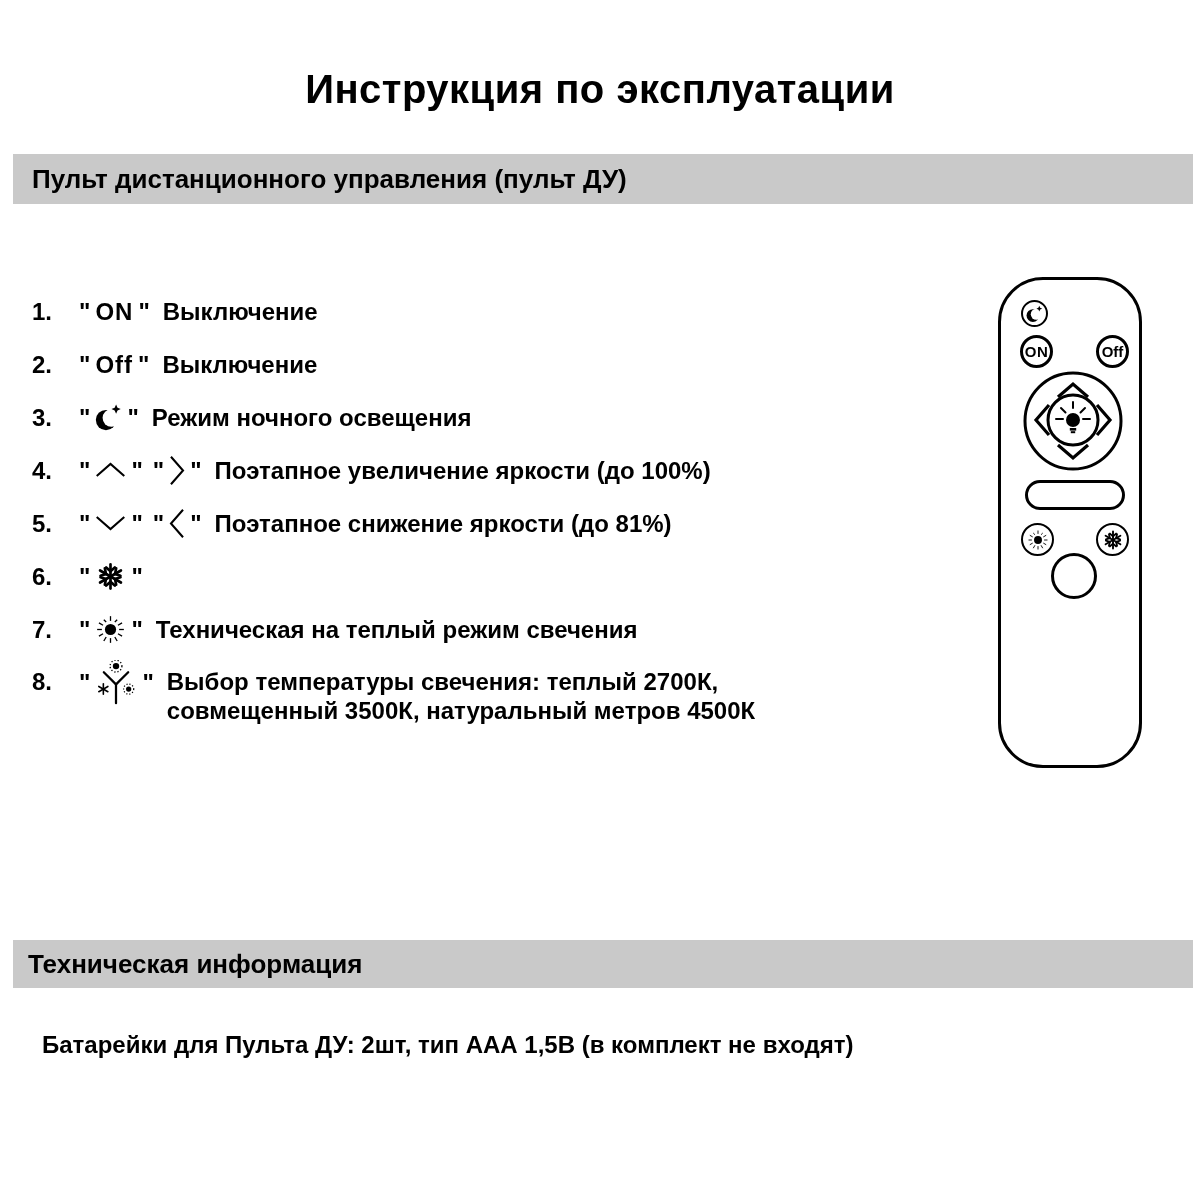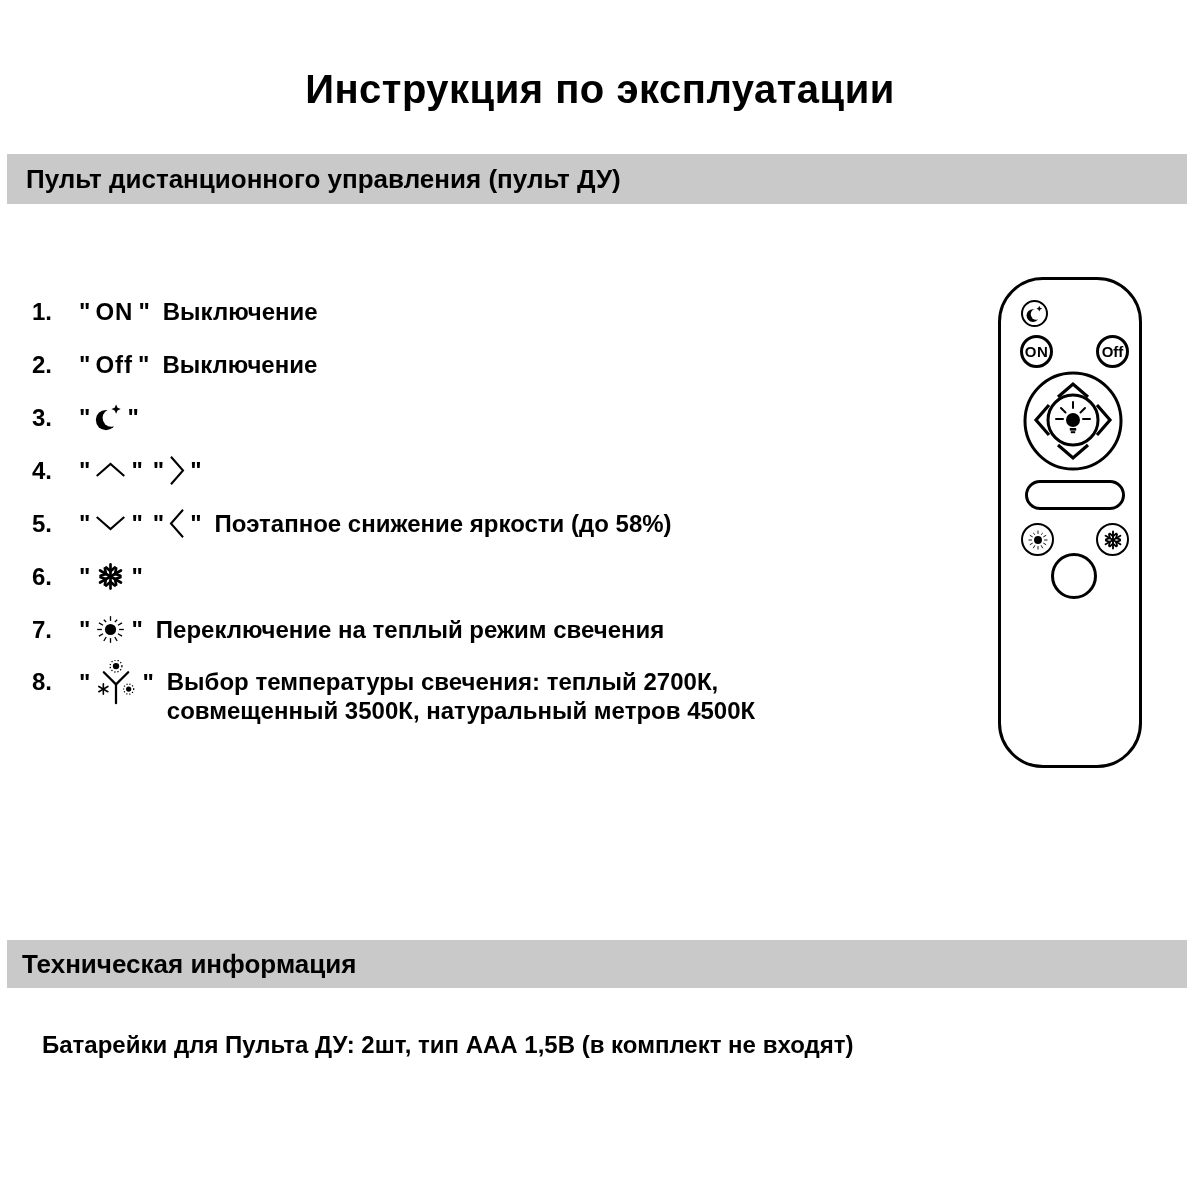--- a/index.html
+++ b/index.html
@@ -9,21 +9,21 @@
     font-family:"Liberation Sans", sans-serif; font-weight:700; color:#000;
   }
   .page { position:absolute; inset:0; }
 
   .title {
     position:absolute; top:68px; left:0; width:100%;
     text-align:center; font-size:40px; line-height:42px; letter-spacing:0.5px;
   }
 
   .bar {
-    position:absolute; left:7px; width:1180px; height:50px;
+    position:absolute; left:13px; width:1180px; height:50px;
     background:#c9c9c9; display:flex; align-items:center;
     padding-left:19px; font-size:26px;
   }
   .bar-remote { top:154px; }
   .bar-tech   { top:940px; height:48px;padding-left:15px; }
 
   
   .items { position:absolute; left:32px; top:296px; }
   .item {
     display:flex; align-items:center; height:30px; margin-bottom:23px;
@@ -113,52 +113,58 @@
     <span class="num">3.</span>
     <span class="tokens">
           <span class="q">"</span>
           <svg class="icon-moon-night-icon" viewBox="0 0 32 36">
     <circle cx="13" cy="21" r="12" fill="#000"></circle>
     <circle cx="19.5" cy="18.5" r="10.5" fill="#fff"></circle>
     <path d="M25 2.5 L26.7 6.3 L30.5 8 L26.7 9.7 L25 13.5 L23.3 9.7 L19.5 8 L23.3 6.3 Z" fill="#000"></path>
   </svg>
           <span class="q">"</span>
         </span>
+    <span class="label">
+          <div>Режим ночного освещения</div>
+        </span>
   </div>
       <div class="item">
     <span class="num">4.</span>
     <span class="tokens">
           <span class="q">"</span>
           <svg class="icon-chevron-up-icon" viewBox="0 0 36 18">
     <polyline points="2,16 18,2 34,16" fill="none" stroke="#000" stroke-width="2.4"></polyline>
   </svg>
           <span class="q">"</span>
           <span class="q">"</span>
           <svg class="icon-chevron-right-icon" viewBox="0 0 18 36">
     <polyline points="2,2 16,18 2,34" fill="none" stroke="#000" stroke-width="2.4"></polyline>
   </svg>
           <span class="q">"</span>
         </span>
+    <span class="label">
+          <div>Поэтапное увеличение яркости (до 100%)</div>
+        </span>
   </div>
       <div class="item">
     <span class="num">5.</span>
     <span class="tokens">
           <span class="q">"</span>
           <svg class="icon-chevron-down-icon" viewBox="0 0 36 18">
     <polyline points="2,2 18,16 34,2" fill="none" stroke="#000" stroke-width="2.4"></polyline>
   </svg>
           <span class="q">"</span>
           <span class="q">"</span>
           <svg class="icon-chevron-left-icon" viewBox="0 0 18 36">
     <polyline points="16,2 2,18 16,34" fill="none" stroke="#000" stroke-width="2.4"></polyline>
   </svg>
           <span class="q">"</span>
         </span>
     <span class="label">
-          <div>Поэтапное снижение яркости (до 58%)</div>
+          <div>Поэтапное снижение яркости (до 81%)</div>
         </span>
   </div>
       <div class="item">
     <span class="num">6.</span>
     <span class="tokens">
           <span class="q">"</span>
           <svg class="icon-snowflake-icon" viewBox="0 0 36 36">
     <g stroke="#000" stroke-width="3.1" fill="none" stroke-linecap="round">
       <g>
         <line x1="18" y1="4" x2="18" y2="32"></line>
@@ -203,21 +209,21 @@
               <line x1="9.34" y1="13" x2="4.6" y2="10.25"></line>
       <line x1="13" y1="9.34" x2="10.25" y2="6.6"></line>
               <line x1="18" y1="8" x2="18" y2="2.5"></line>
       <line x1="23" y1="9.34" x2="25.75" y2="6.6"></line>
               <line x1="26.66" y1="13" x2="31.4" y2="10.25"></line>
     </g>
   </svg>
           <span class="q">"</span>
         </span>
     <span class="label">
-          <div>Переключение на теплый режим свечения</div>
+          <div>Техническая на теплый режим свечения</div>
         </span>
   </div>
       <div class="item multi">
     <span class="num">8.</span>
     <span class="tokens">
           <span class="q">"</span>
           <svg class="icon-temperature-select-icon" viewBox="0 0 44 48">
     <g stroke="#000" stroke-width="2.4" fill="none" stroke-linecap="round">
       <line x1="22" y1="46" x2="22" y2="26"></line>
       <line x1="22" y1="26" x2="9" y2="13"></line>

